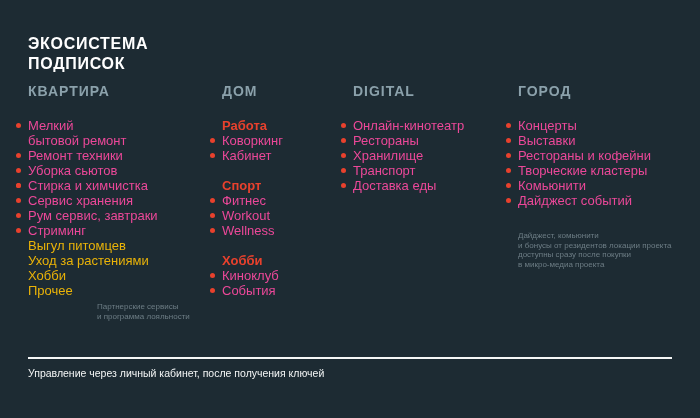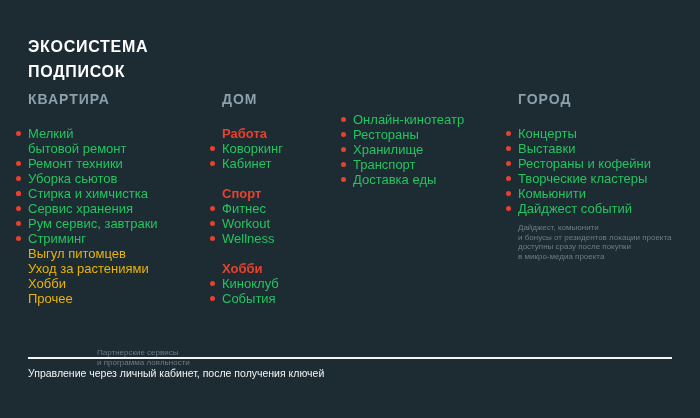--- a/index.html
+++ b/index.html
@@ -11,46 +11,46 @@
     position: relative;
     width: 700px; height: 418px;
     background: #1d2b33;
     overflow: hidden;
   }
   .slide-title {
     position: absolute;
     left: 28px; top: 34px;
     color: #ffffff;
     font-size: 16px;
-    line-height: 25px;
+    line-height: 20px;
     font-weight: 800;
     letter-spacing: 0.045em;
     white-space: pre-line;
     text-transform: uppercase;
   }
   .col {
     position: absolute;
-    top: 92px;
+    top: 84px;
   }
   .col-header {
     color: #8ba1ab;
     font-size: 14px;
     line-height: 14px;
     font-weight: 800;
     letter-spacing: 0.07em;
     text-transform: uppercase;
   }
   ul.items {
     list-style: none;
     margin: 20px 0 0 0;
     padding: 0;
   }
   ul.items li {
     position: relative;
-    color: #22c55e;
+    color: #ec4899;
     font-size: 13px;
     line-height: 15px;
     white-space: pre-line;
   }
   ul.items li .dot {
     position: absolute;
     left: -12px; top: 5px;
     width: 5px; height: 5px;
     border-radius: 50%;
     background: #e8412d;
@@ -65,28 +65,27 @@
     font-weight: bold;
   }
   .group { margin-top: 15px; }
   .group:first-child { margin-top: 0; }
   .group ul.items { margin-top: 0; }
   .small-note {
     color: #6d7d85;
     font-size: 8px;
     line-height: 9.5px;
     white-space: pre-line;
-    margin-top: 38px;
   }
   .note-partner {
     position: absolute;
     left: 69px; top: 218px;
   }
   .note-city {
-    margin-top: 7px;
+    margin-top: 23px;
   }
   .footer-divider {
     position: absolute;
     left: 28px; top: 357px;
     width: 644px; height: 2px;
     background: #f4f6f6;
   }
   .footer-text {
     position: absolute;
     left: 28px; top: 367px;
@@ -146,20 +145,21 @@
         <div class="subheader">Хобби</div>
         <ul class="items">
           <li><span class="dot"></span><span>Киноклуб</span></li>
           <li><span class="dot"></span><span>События</span></li>
         </ul>
       </div>
     </div>
   </div>
 
   <div class="col" style="left:353px; width:150px;">
+    <div class="col-header">DIGITAL</div>
     <ul class="items">
       <li><span class="dot"></span><span>Онлайн-кинотеатр</span></li>
       <li><span class="dot"></span><span>Рестораны</span></li>
       <li><span class="dot"></span><span>Хранилище</span></li>
       <li><span class="dot"></span><span>Транспорт</span></li>
       <li><span class="dot"></span><span>Доставка еды</span></li>
     </ul>
   </div>
 
   <div class="col" style="left:518px; width:170px;">

